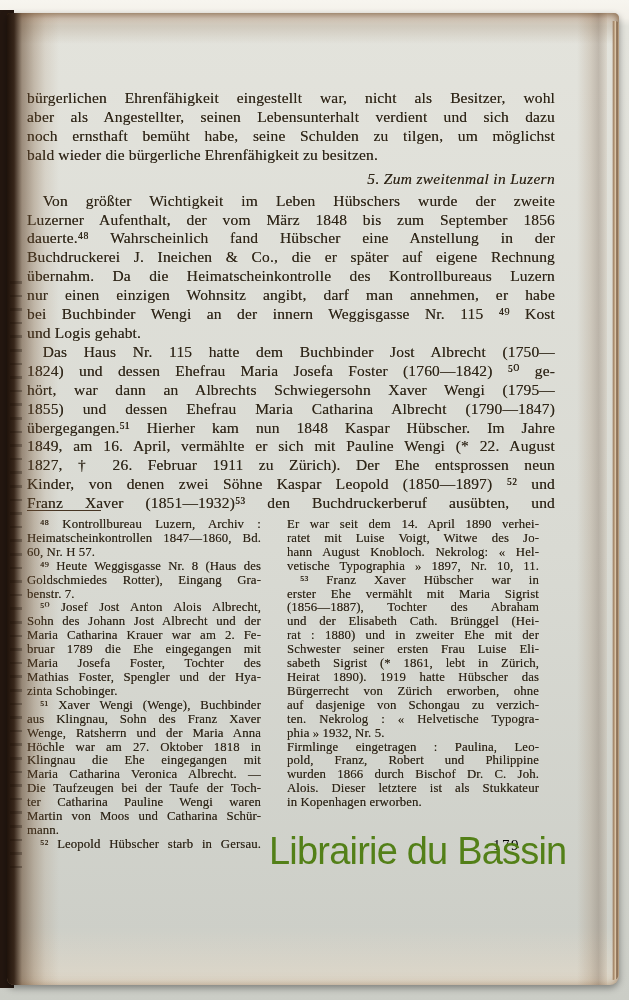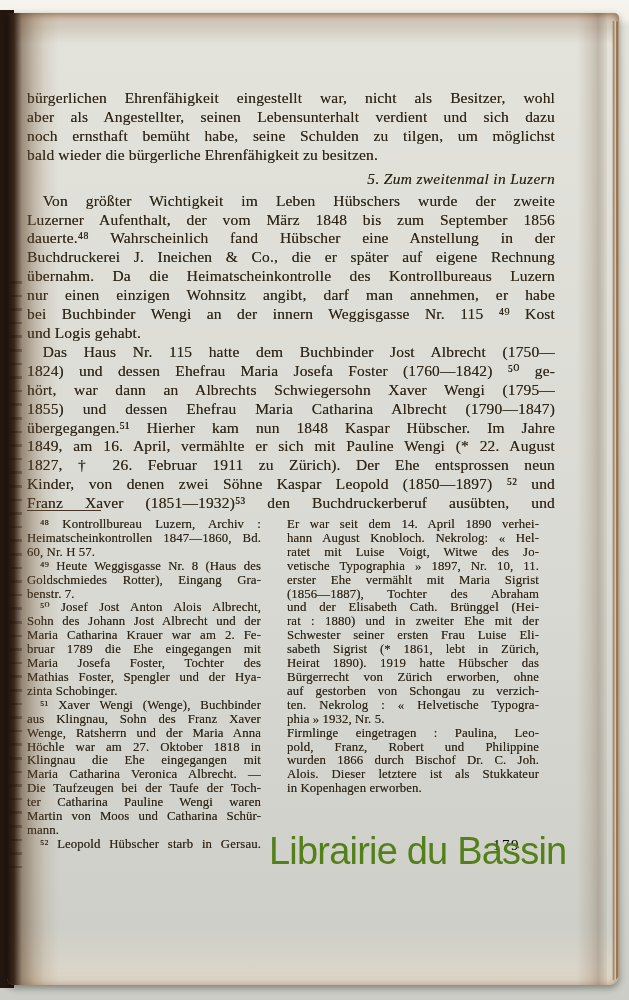--- a/index.html
+++ b/index.html
@@ -115,32 +115,33 @@
       <div class="tline">Klingnau die Ehe eingegangen mit</div>
       <div class="tline">Maria Catharina Veronica Albrecht. —</div>
       <div class="tline">Die Taufzeugen bei der Taufe der Toch-</div>
       <div class="tline">ter Catharina Pauline Wengi waren</div>
       <div class="tline">Martin von Moos und Catharina Schür-</div>
       <div class="tline end">mann.</div>
       <div class="tline"> ⁵² Leopold Hübscher starb in Gersau.</div>
     </div>
   <div class="fn fn-right">
       <div class="tline">Er war seit dem 14. April 1890 verhei-</div>
+      <div class="tline">ratet mit Luise Voigt, Witwe des Jo-</div>
       <div class="tline">hann August Knobloch. Nekrolog: « Hel-</div>
-      <div class="tline">ratet mit Luise Voigt, Witwe des Jo-</div>
       <div class="tline">vetische Typographia » 1897, Nr. 10, 11.</div>
+      <div class="tline"> ⁵³ Franz Xaver Hübscher war in</div>
       <div class="tline">erster Ehe vermählt mit Maria Sigrist</div>
       <div class="tline">(1856—1887), Tochter des Abraham</div>
       <div class="tline">und der Elisabeth Cath. Brünggel (Hei-</div>
       <div class="tline">rat : 1880) und in zweiter Ehe mit der</div>
       <div class="tline">Schwester seiner ersten Frau Luise Eli-</div>
       <div class="tline">sabeth Sigrist (* 1861, lebt in Zürich,</div>
       <div class="tline">Heirat 1890). 1919 hatte Hübscher das</div>
       <div class="tline">Bürgerrecht von Zürich erworben, ohne</div>
-      <div class="tline">auf gestorben von Schongau zu verzich-</div>
+      <div class="tline">auf dasjenige von Schongau zu verzich-</div>
       <div class="tline">ten. Nekrolog : « Helvetische Typogra-</div>
       <div class="tline end">phia » 1932, Nr. 5.</div>
       <div class="tline">Firmlinge eingetragen : Paulina, Leo-</div>
       <div class="tline">pold, Franz, Robert und Philippine</div>
       <div class="tline">wurden 1866 durch Bischof Dr. C. Joh.</div>
       <div class="tline">Alois. Dieser letztere ist als Stukkateur</div>
       <div class="tline end">in Kopenhagen erworben.</div>
     </div>
 
   <div class="page-num">179</div>

